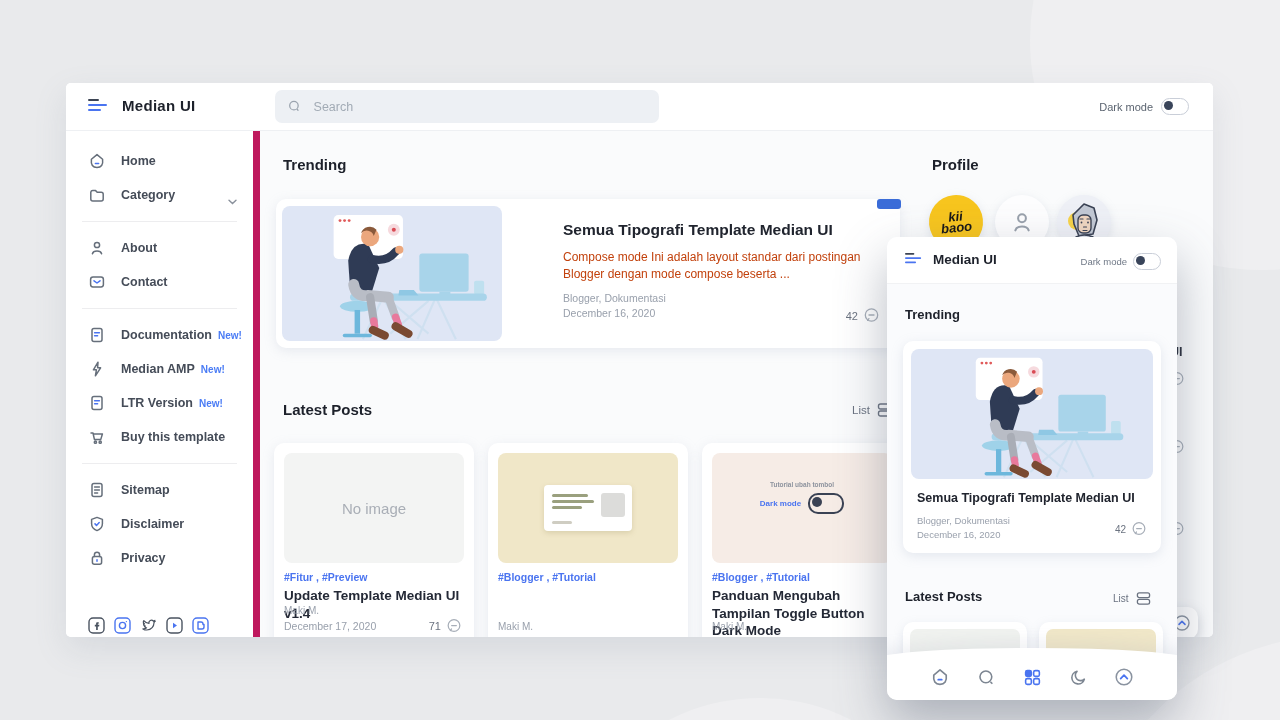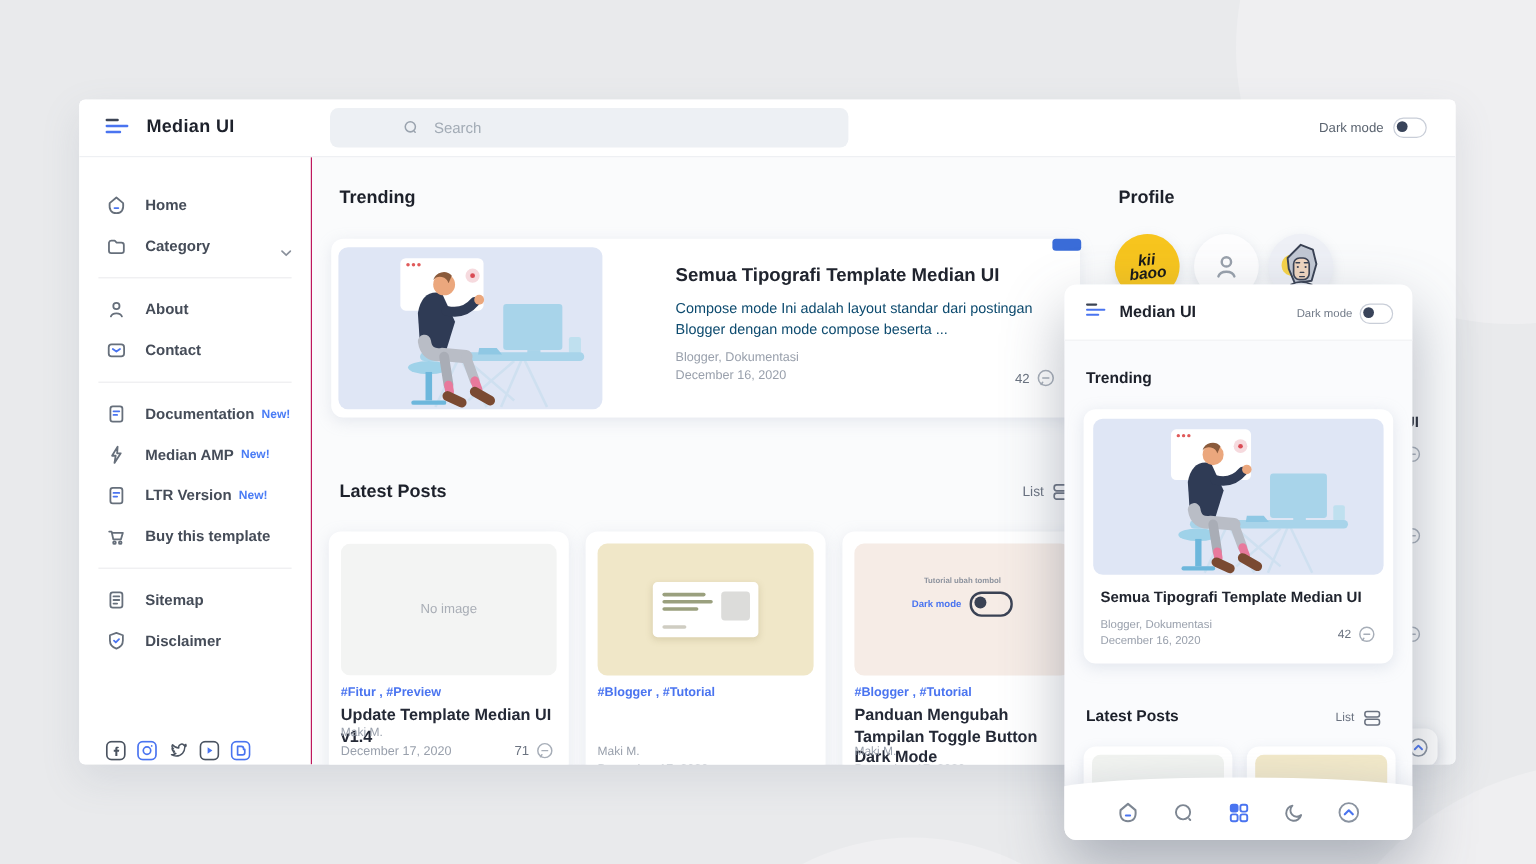--- a/index.html
+++ b/index.html
@@ -13,57 +13,57 @@
   
   .app{position:absolute;left:66px;top:83px;width:1147px;height:554px;background:#fff;border-radius:5px;box-shadow:0 12px 32px rgba(120,130,150,.16);overflow:hidden;z-index:2;}
   .mainbg{position:absolute;left:194px;top:47px;right:0;bottom:0;background:#fafbfc;}
   .apph{position:absolute;left:0;top:0;right:0;height:47px;background:#fff;border-bottom:1px solid #eef0f3;z-index:3;}
   .burger{position:absolute;left:22px;top:16px;width:20px;height:14px;cursor:pointer;}
   .burger i{display:block;height:2px;border-radius:2px;margin-bottom:3px;}
   .burger i:nth-child(1){width:11px;background:#3c4454;}
   .burger i:nth-child(2){width:19px;background:#4a74f0;}
   .burger i:nth-child(3){width:13px;background:#4a74f0;}
   .logo{position:absolute;left:56px;top:14px;font-size:15px;font-weight:800;color:#1d212b;letter-spacing:.3px;}
-  .search{position:absolute;left:209px;top:7px;width:384px;height:33px;background:#edf0f4;border-radius:7px;display:flex;align-items:center;padding-left:48px;}
+  .search{position:absolute;left:209px;top:7px;width:384px;height:33px;background:#edf0f4;border-radius:7px;display:flex;align-items:center;}
   .search svg{margin:0 10px 0 13px;}
   .search input{border:none;background:transparent;outline:none;font-family:"Liberation Sans",sans-serif;font-size:12.5px;color:#525a66;width:380px;}
   .search input::placeholder{color:#a2abb5;}
   .dmwrap{position:absolute;right:24px;top:15px;display:flex;align-items:center;gap:8px;}
   .dmlabel{font-size:11px;color:#5b6470;}
   .toggle{width:26px;height:15px;border:1.5px solid #c9ced8;border-radius:9px;background:#fff;position:relative;cursor:pointer;}
   .toggle .knob{position:absolute;left:2px;top:2px;width:9px;height:9px;border-radius:50%;background:#39445a;}
 
   
-  .sidebar{position:absolute;left:0;top:47px;width:194px;bottom:0;background:#fff;border-right:1px solid #be185d;padding-top:24px;box-sizing:border-box;z-index:2;}
+  .sidebar{position:absolute;left:0;top:47px;width:194px;bottom:0;background:#fff;border-right:7px solid #be185d;padding-top:14px;box-sizing:border-box;z-index:2;}
   .sitem{height:34px;display:flex;align-items:center;padding-left:22px;cursor:pointer;position:relative;}
   .sitem .ic{width:18px;height:18px;margin-right:15px;display:flex;align-items:center;justify-content:center;}
   .sitem .lbl{font-size:12.5px;font-weight:700;color:#454c58;}
   .sitem .new{font-size:10px;font-weight:700;color:#4a7cf5;margin-left:6px;}
   .sitem .chev{position:absolute;right:16px;top:13px;}
   .sdiv{height:1px;background:#ededef;margin:9px 16px 9px 16px;}
   .social{position:absolute;left:22px;bottom:3px;display:flex;gap:9px;}
   .social .soc{width:17px;height:17px;cursor:pointer;}
 
   
   .h-sec{position:absolute;font-size:15px;font-weight:800;color:#1d212b;}
   .trend-card{position:absolute;left:210px;top:116px;width:624px;height:149px;background:#fff;border-radius:10px;box-shadow:0 3px 12px rgba(165,175,195,.22);}
   .trend-img{position:absolute;left:6px;top:7px;width:220px;height:135px;border-radius:8px;background:#dfe6f5;overflow:hidden;}
   .trend-title{position:absolute;left:287px;top:22px;font-size:15.5px;font-weight:800;color:#20242e;}
-  .trend-exc{position:absolute;left:287px;top:50px;width:312px;font-size:12px;line-height:1.45;color:#0c4a6e;}
+  .trend-exc{position:absolute;left:287px;top:50px;width:312px;font-size:12px;line-height:1.45;color:#c2410c;}
   .trend-meta{position:absolute;left:287px;top:92px;font-size:10.5px;line-height:1.42;color:#99a0ac;}
   .cmt{display:inline-flex;align-items:center;gap:5px;font-size:11px;color:#6b7380;}
   .trend-cmt{position:absolute;right:20px;bottom:24px;}
   .bluetab{position:absolute;left:811px;top:116px;width:24px;height:10px;border-radius:3px;background:#3a6cd8;z-index:3;}
 
   .listctl{position:absolute;display:flex;align-items:center;gap:7px;}
   .listctl .ltext{font-size:11.5px;color:#6a7280;}
 
   .pcard{position:absolute;top:360px;width:200px;height:300px;background:#fff;border-radius:10px;box-shadow:0 3px 12px rgba(165,175,195,.22);}
   .pcard .pimg{position:absolute;left:10px;top:10px;width:180px;height:110px;border-radius:8px;overflow:hidden;}
-  .noimg{display:flex;align-items:center;justify-content:center;height:100%;font-size:11px;color:#a9aeb6;background:#f3f4f3;}
+  .noimg{display:flex;align-items:center;justify-content:center;height:100%;font-size:15px;color:#a9aeb6;background:#f3f4f3;}
   .ptags{position:absolute;left:10px;top:128px;font-size:10.5px;font-weight:700;color:#4a74f0;}
   .ptitle{position:absolute;left:10px;top:144px;width:182px;font-size:13.5px;line-height:1.3;font-weight:800;color:#242936;}
   .pauthor{position:absolute;left:10px;font-size:10px;color:#99a0ac;}
   .pdaterow{position:absolute;left:10px;right:12px;display:flex;justify-content:space-between;align-items:center;font-size:10.5px;color:#99a0ac;}
   .card1 .pauthor{top:162px}.card1 .pdaterow{top:175px}
   .card23 .pauthor{top:178px}.card23 .pdaterow{top:192px}
 
   
   .mini{position:absolute;left:46px;top:32px;width:88px;height:46px;background:#fff;border-radius:4px;box-shadow:0 2px 5px rgba(150,140,90,.25);}
   .mini .tl{position:absolute;left:8px;background:#b9b29a;height:2.5px;border-radius:2px;}
@@ -227,20 +227,30 @@
         <span class="lbl">Sitemap</span>
       </div>
       <div class="sitem">
         <span class="ic">
             <svg width="18" height="18" viewBox="0 0 18 18" fill="none" stroke="#666f7b" stroke-width="1.5" stroke-linecap="round" stroke-linejoin="round">
               <path d="M9 2.4l5.4 2v4.4c0 3.5-2.4 5.8-5.4 6.8-3-1-5.4-3.3-5.4-6.8V4.4L9 2.4z"></path>
               <path d="M7 8.9l1.5 1.5 2.7-2.8" stroke="#4a74f0"></path>
             </svg>
           </span>
         <span class="lbl">Disclaimer</span>
+      </div>
+      <div class="sitem">
+        <span class="ic">
+            <svg width="18" height="18" viewBox="0 0 18 18" fill="none" stroke="#666f7b" stroke-width="1.5" stroke-linecap="round">
+              <rect x="4.4" y="7.6" width="9.2" height="7.6" rx="2"></rect>
+              <path d="M6.4 7.6V5.8a2.6 2.6 0 0 1 5.2 0v1.8"></path>
+              <path d="M9 10.8v1.4" stroke="#4a74f0"></path>
+            </svg>
+          </span>
+        <span class="lbl">Privacy</span>
       </div>
       <div class="social">
         <span class="soc"><svg width="17" height="17" viewBox="0 0 17 17" fill="none">
               <rect x="1" y="1" width="15" height="15" rx="4" stroke="#4a5360" stroke-width="1.4"></rect>
               <path d="M10.6 5.2H9.5c-.9 0-1.4.5-1.4 1.4v1.2H6.8V9.5h1.3V13h1.7V9.5h1.3l.3-1.7H9.8V6.9c0-.3.2-.5.5-.5h.9z" fill="#4a5360"></path>
             </svg></span>
         <span class="soc"><svg width="17" height="17" viewBox="0 0 17 17" fill="none" stroke="#4a74f0" stroke-width="1.4">
               <rect x="1" y="1" width="15" height="15" rx="4"></rect>
               <circle cx="8.5" cy="8.5" r="3.1"></circle>
               <circle cx="12.4" cy="4.6" r=".7" fill="#4a74f0" stroke="none"></circle>

